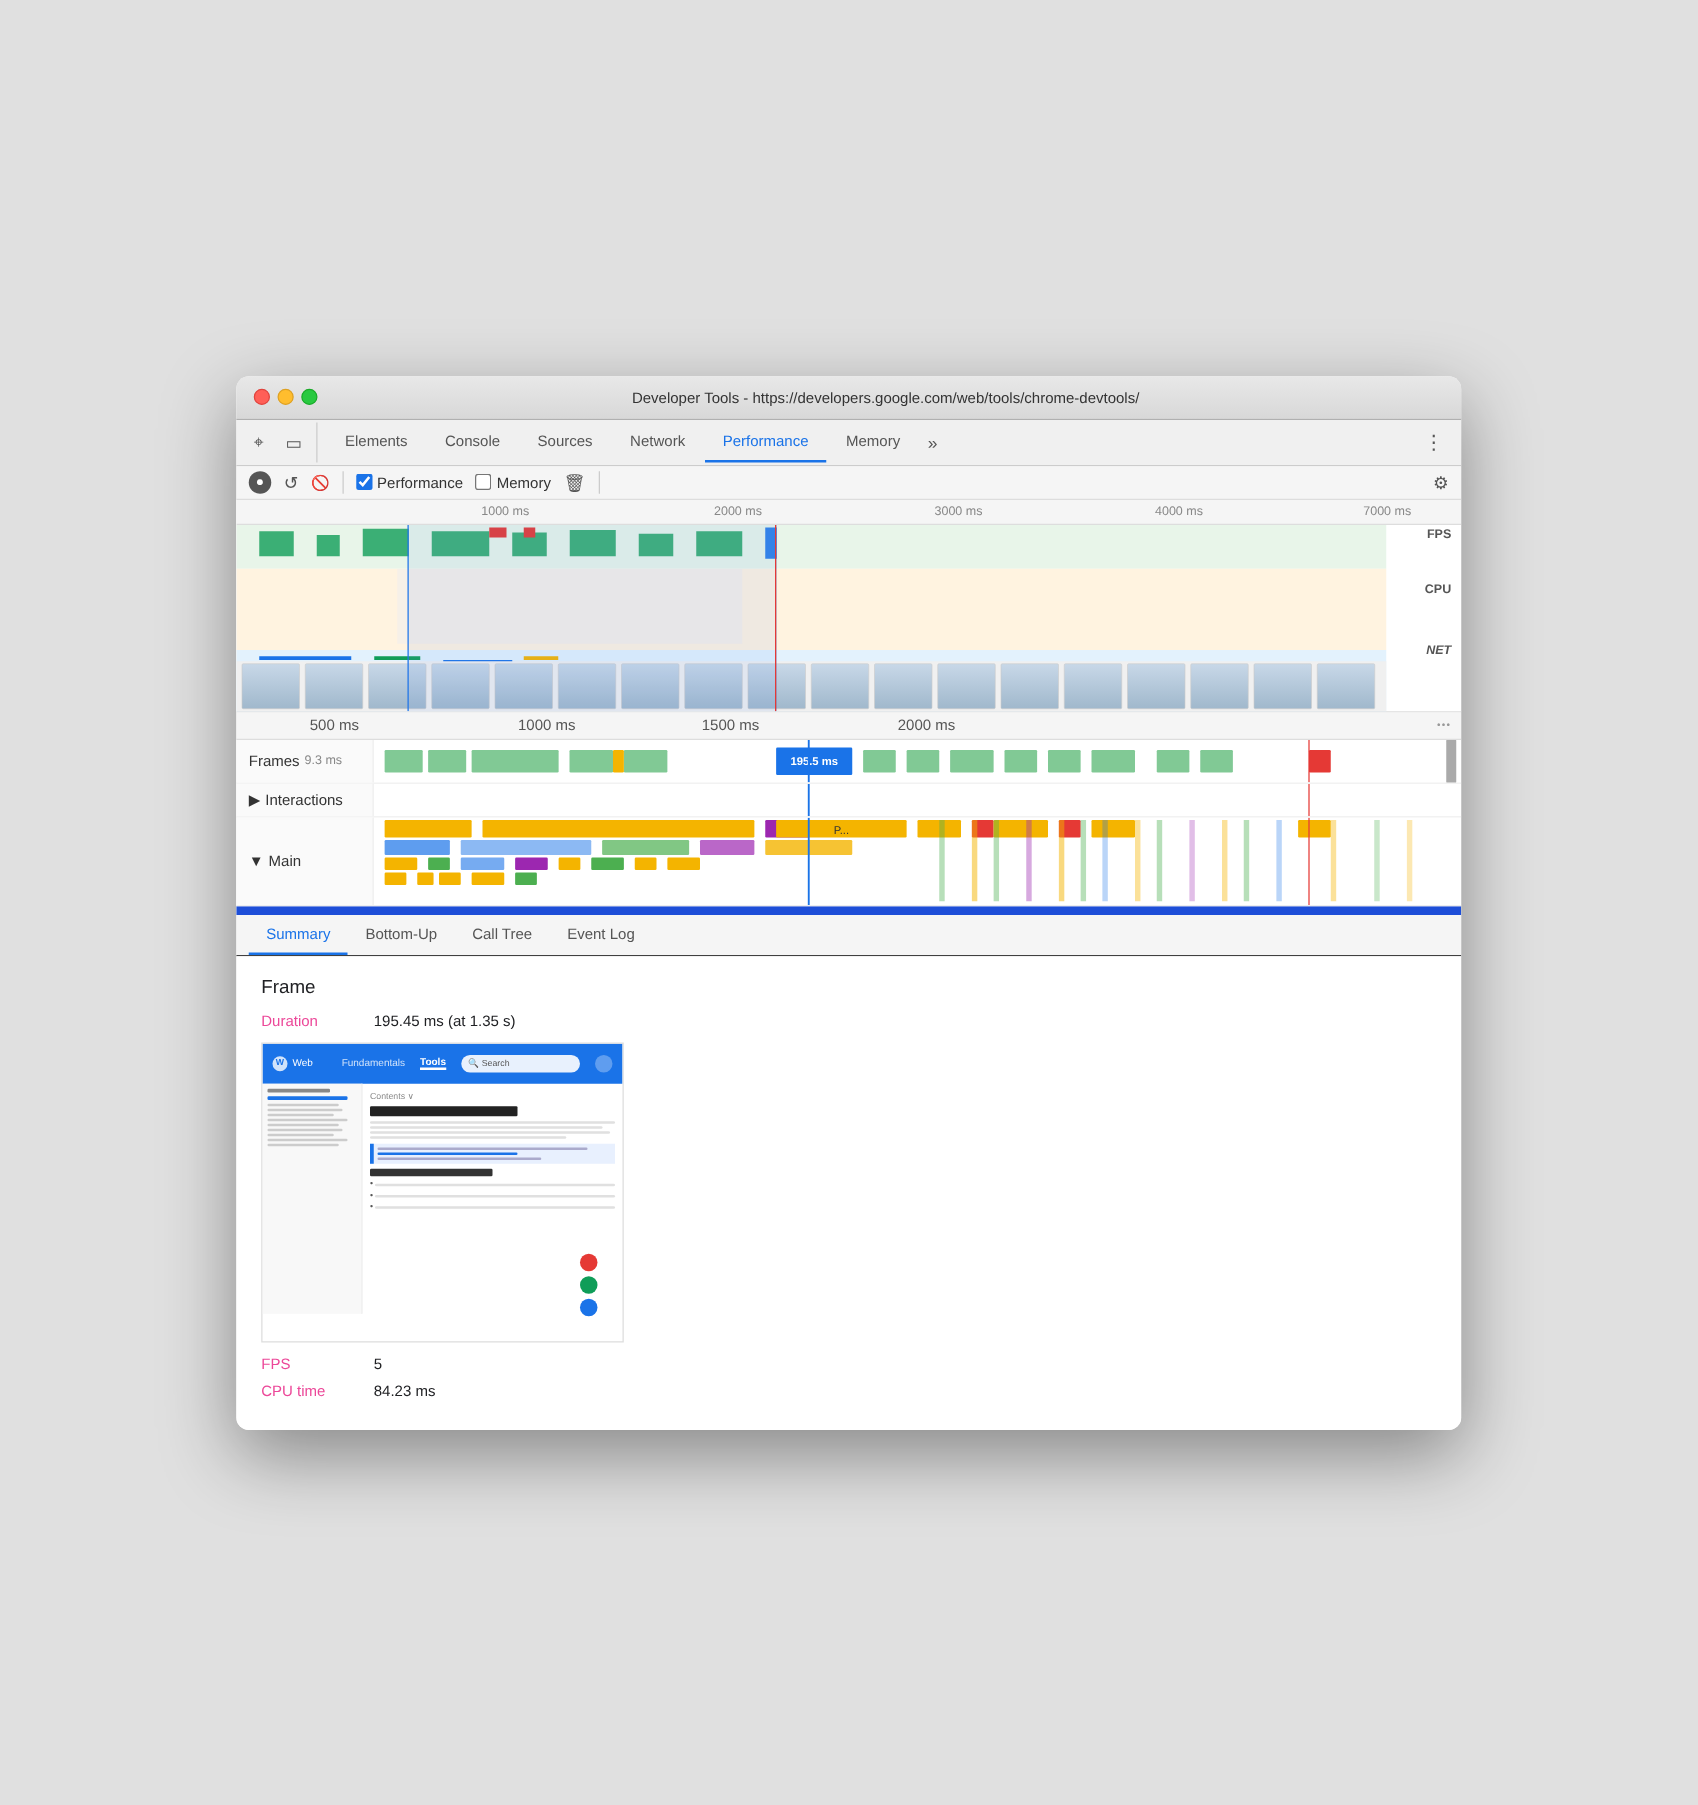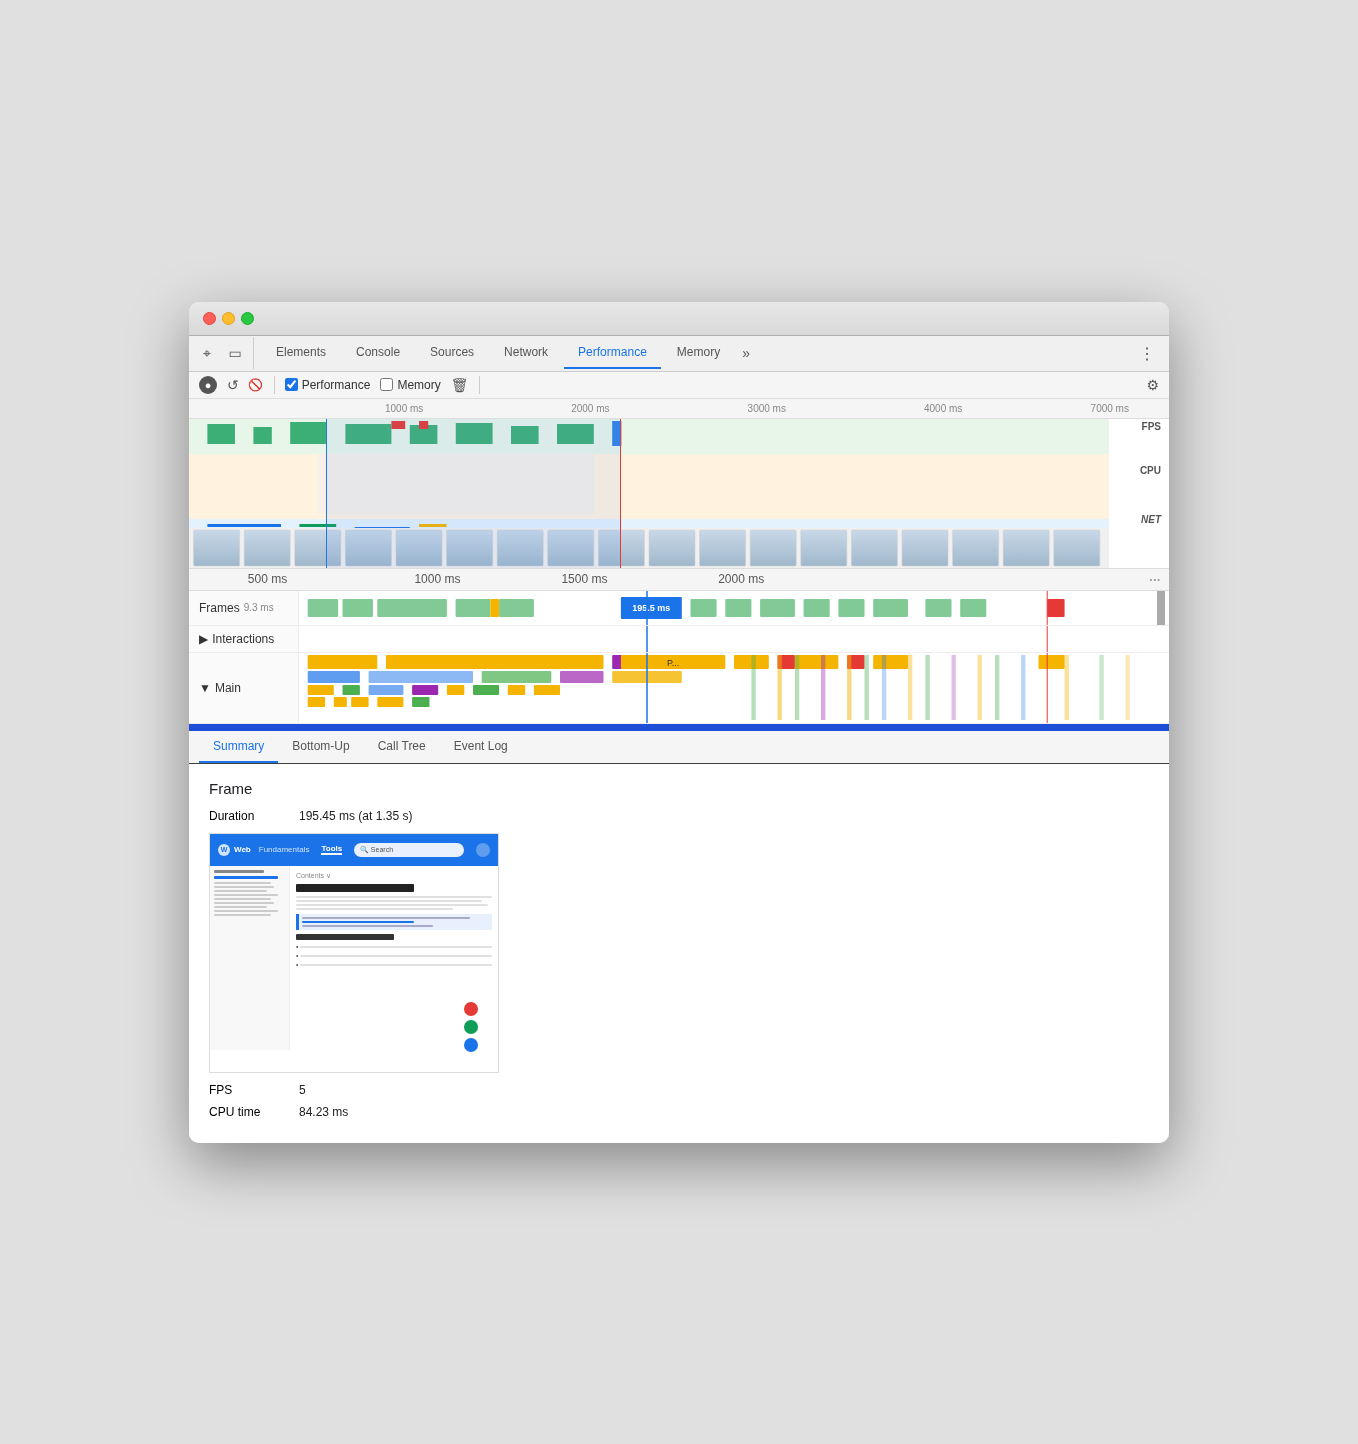--- a/index.html
+++ b/index.html
@@ -318,21 +318,21 @@
       color: #202124;
       margin-bottom: 12px;
     }
     .detail-row {
       display: flex;
       align-items: flex-start;
       margin-bottom: 8px;
       font-size: 12px;
     }
     .detail-key {
-      color: #000000;
+      color: #ec4899;
       width: 90px;
       min-width: 90px;
     }
     .detail-val {
       color: #202124;
     }
     .screenshot-preview {
       width: 290px;
       height: 240px;
       background: #fff;
@@ -353,20 +353,21 @@
 <body>
 
 <div class="window">
 
   <div class="title-bar">
     <div class="traffic-lights">
       <div class="tl tl-red"></div>
       <div class="tl tl-yellow"></div>
       <div class="tl tl-green"></div>
     </div>
+    <div class="title-text">Developer Tools - https://developers.google.com/web/tools/chrome-devtools/</div>
   </div>
 
   <div class="devtools-toolbar">
     <div class="toolbar-icons">
       <div class="toolbar-icon">⌖</div>
       <div class="toolbar-icon">▭</div>
     </div>
     <div class="tab-item">Elements</div>
     <div class="tab-item">Console</div>
     <div class="tab-item">Sources</div>
@@ -642,21 +643,21 @@
     <div class="detail-row">
       <span class="detail-key">Duration</span>
       <span class="detail-val">195.45 ms (at 1.35 s)</span>
     </div>
 
     <div class="screenshot-preview">
       <div class="preview-header">
 
         <div style="display:flex;align-items:center;gap:4px;width:100%;">
           <div style="width:12px;height:12px;background:#fff;border-radius:50%;opacity:0.8;font-size:7px;display:flex;align-items:center;justify-content:center;color:#1a73e8;font-weight:bold;">W</div>
-          <span style="color:white;font-size:8px;margin-right:4px;font-weight:bold;">Web</span>
+          <span style="color:white;font-size:8px;margin-right:19px;">Web</span>
           <span style="color:rgba(255,255,255,0.8);font-size:8px;margin-right:8px;">Fundamentals</span>
           <span style="color:white;font-size:8px;font-weight:600;border-bottom:2px solid white;">Tools</span>
           <div style="flex:1;background:rgba(255,255,255,0.9);border-radius:8px;height:14px;margin:0 8px;display:flex;align-items:center;padding:0 6px;">
             <span style="font-size:7px;color:#555;">🔍 Search</span>
           </div>
           <div style="width:14px;height:14px;background:rgba(255,255,255,0.3);border-radius:50%;"></div>
         </div>
       </div>
 
       <div style="display:flex;height:calc(100% - 54px);">

